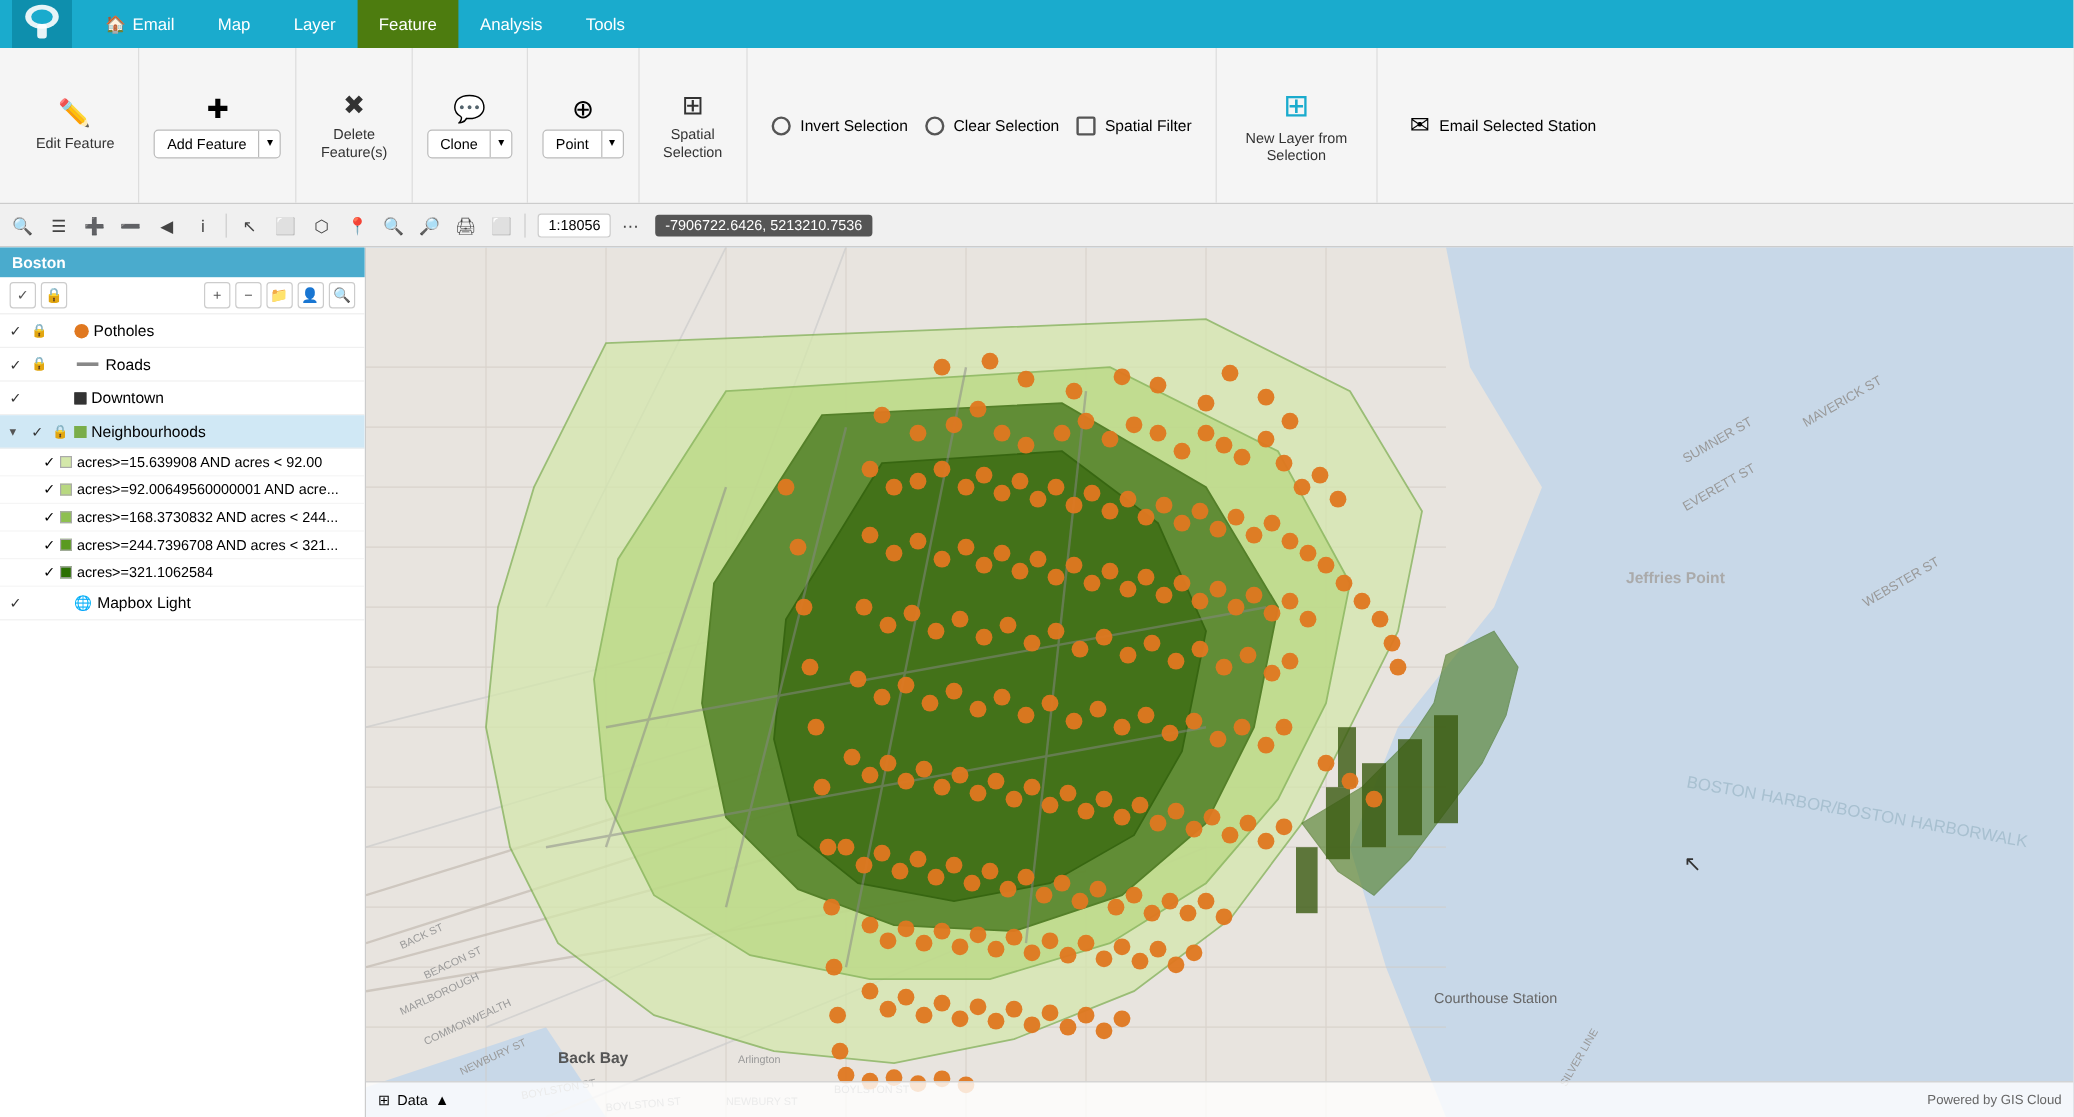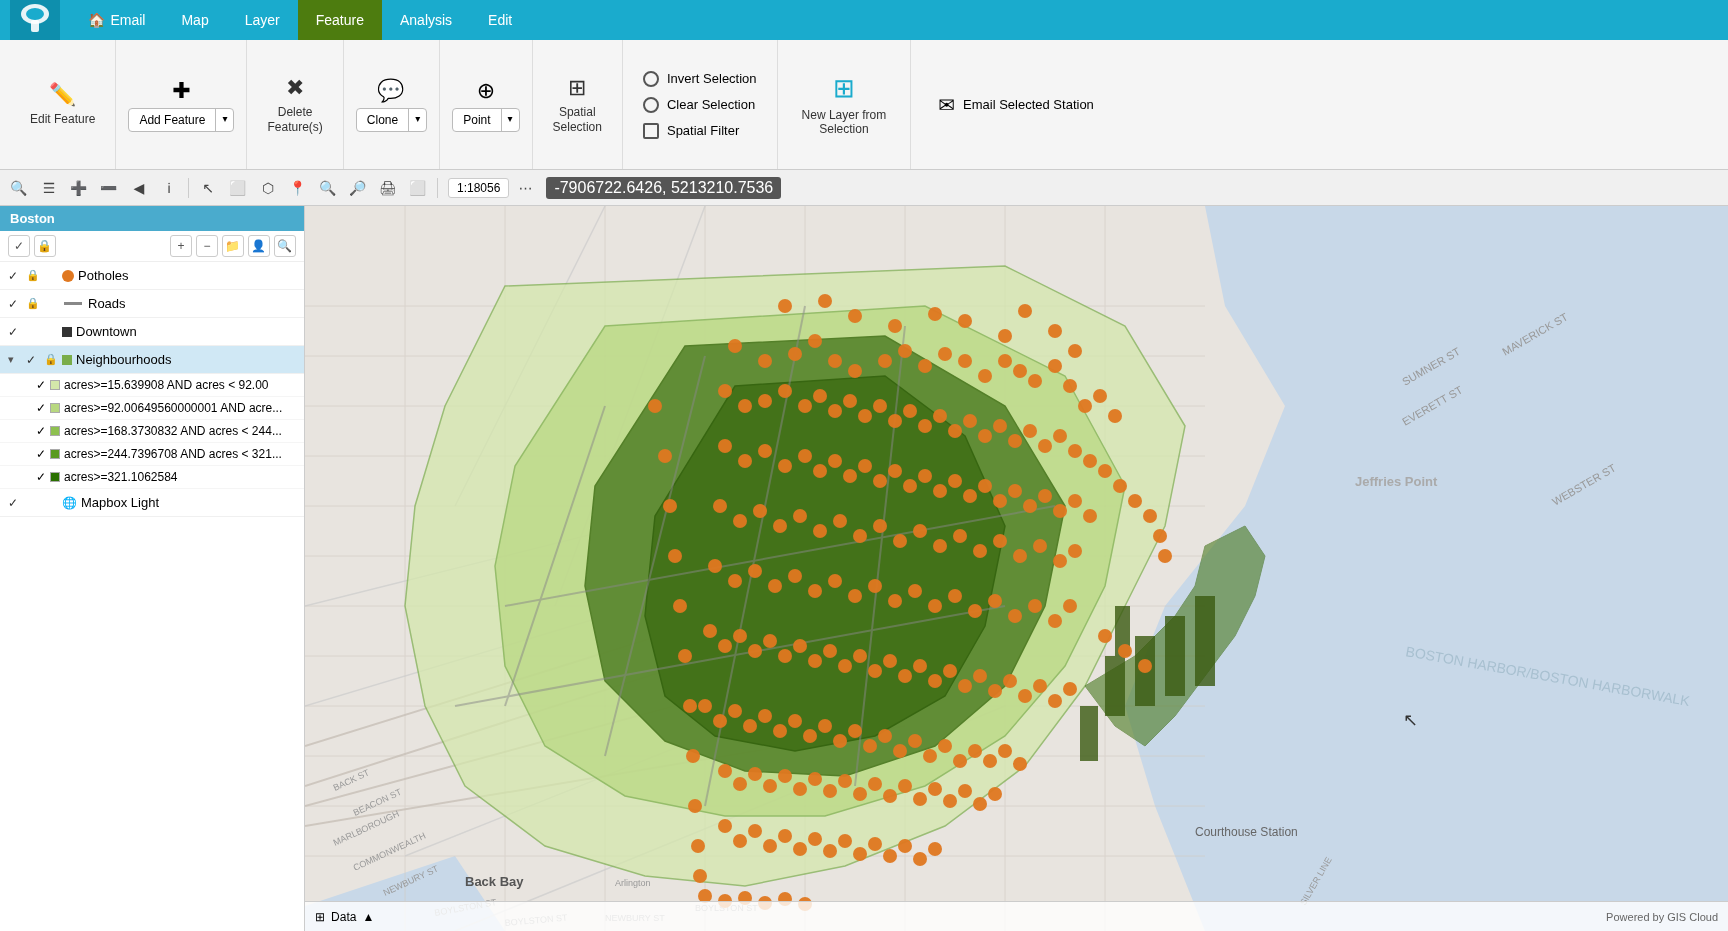--- a/index.html
+++ b/index.html
@@ -87,21 +87,21 @@
       border-right: 1px solid #bbb;
       display: flex; align-items: center; gap: 4px;
     }
     .tb-split-main .arrow-part {
       padding: 4px 6px;
       font-size: 10px;
     }
 
     .selection-group {
       display: flex;
-      flex-direction: column;
+      flex-direction: row;
       justify-content: center;
       gap: 4px;
       padding: 0 15px;
       height: 100%;
       border-right: 1px solid #ddd;
     }
     .sel-item {
       display: flex;
       align-items: center;
       gap: 8px;
@@ -160,21 +160,21 @@
       padding: 2px 8px;
       border-radius: 3px;
       font-size: 12px;
       margin-left: 5px;
     }
     .coord-badge {
       background: #555;
       color: white;
       padding: 2px 8px;
       border-radius: 3px;
-      font-size: 16px;
+      font-size: 12px;
       margin-left: 5px;
     }
 
     
     #main {
       display: flex;
       height: calc(931px - 40px - 130px - 36px);
     }
 
     
@@ -307,21 +307,21 @@
   <div class="nav-item">
     <span>Layer</span>
   </div>
   <div class="nav-item active">
     <span>Feature</span>
   </div>
   <div class="nav-item">
     <span>Analysis</span>
   </div>
   <div class="nav-item">
-    <span>Edit</span>
+    <span>Tools</span>
   </div>
 </div>
 
 <div id="toolbar">
 
   <div class="toolbar-group">
     <div class="tb-btn">
       <span class="tb-icon">✏️</span>
       <span class="tb-btn-text">Edit Feature</span>
     </div>

